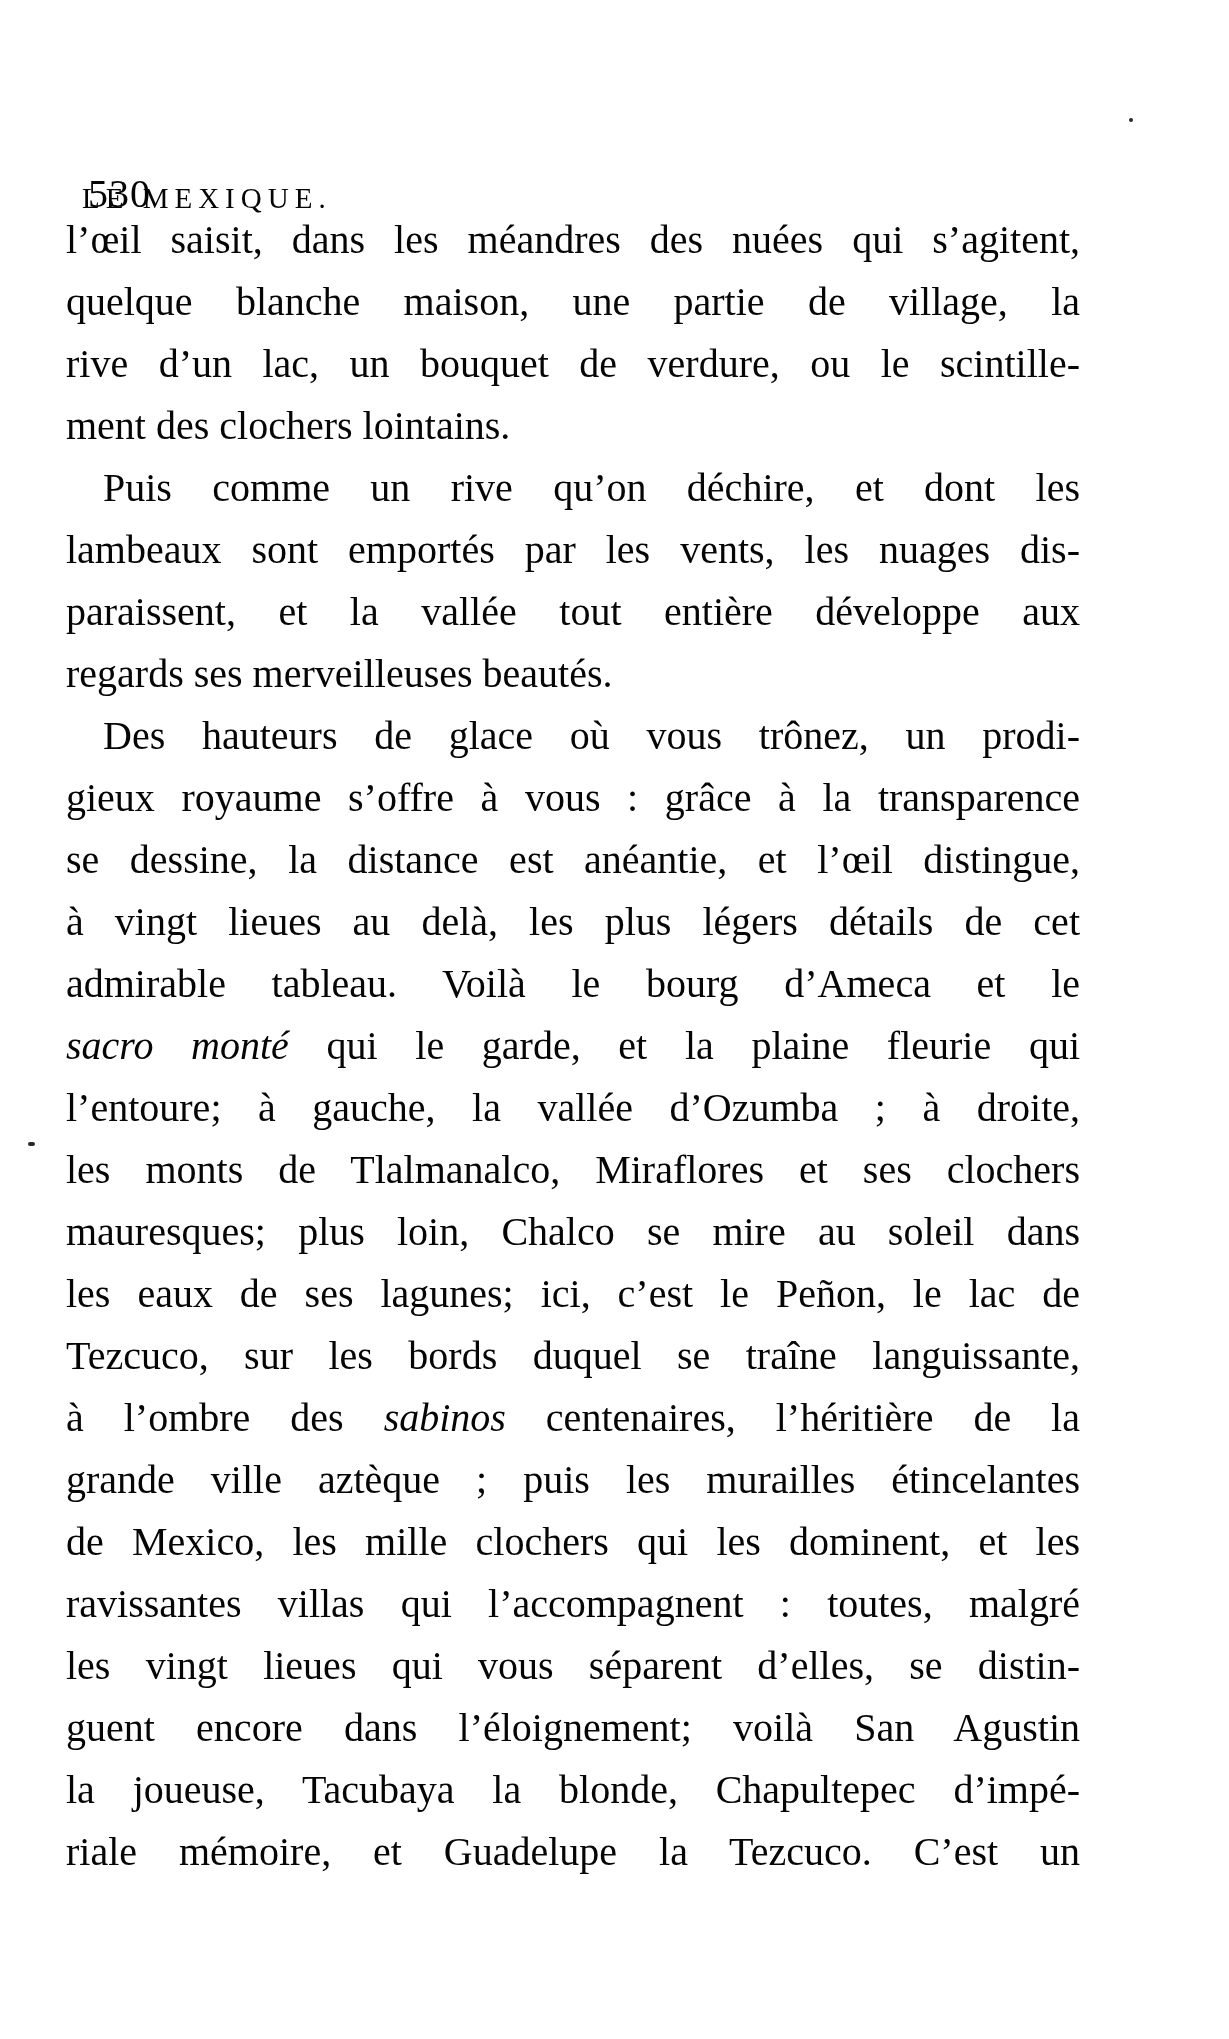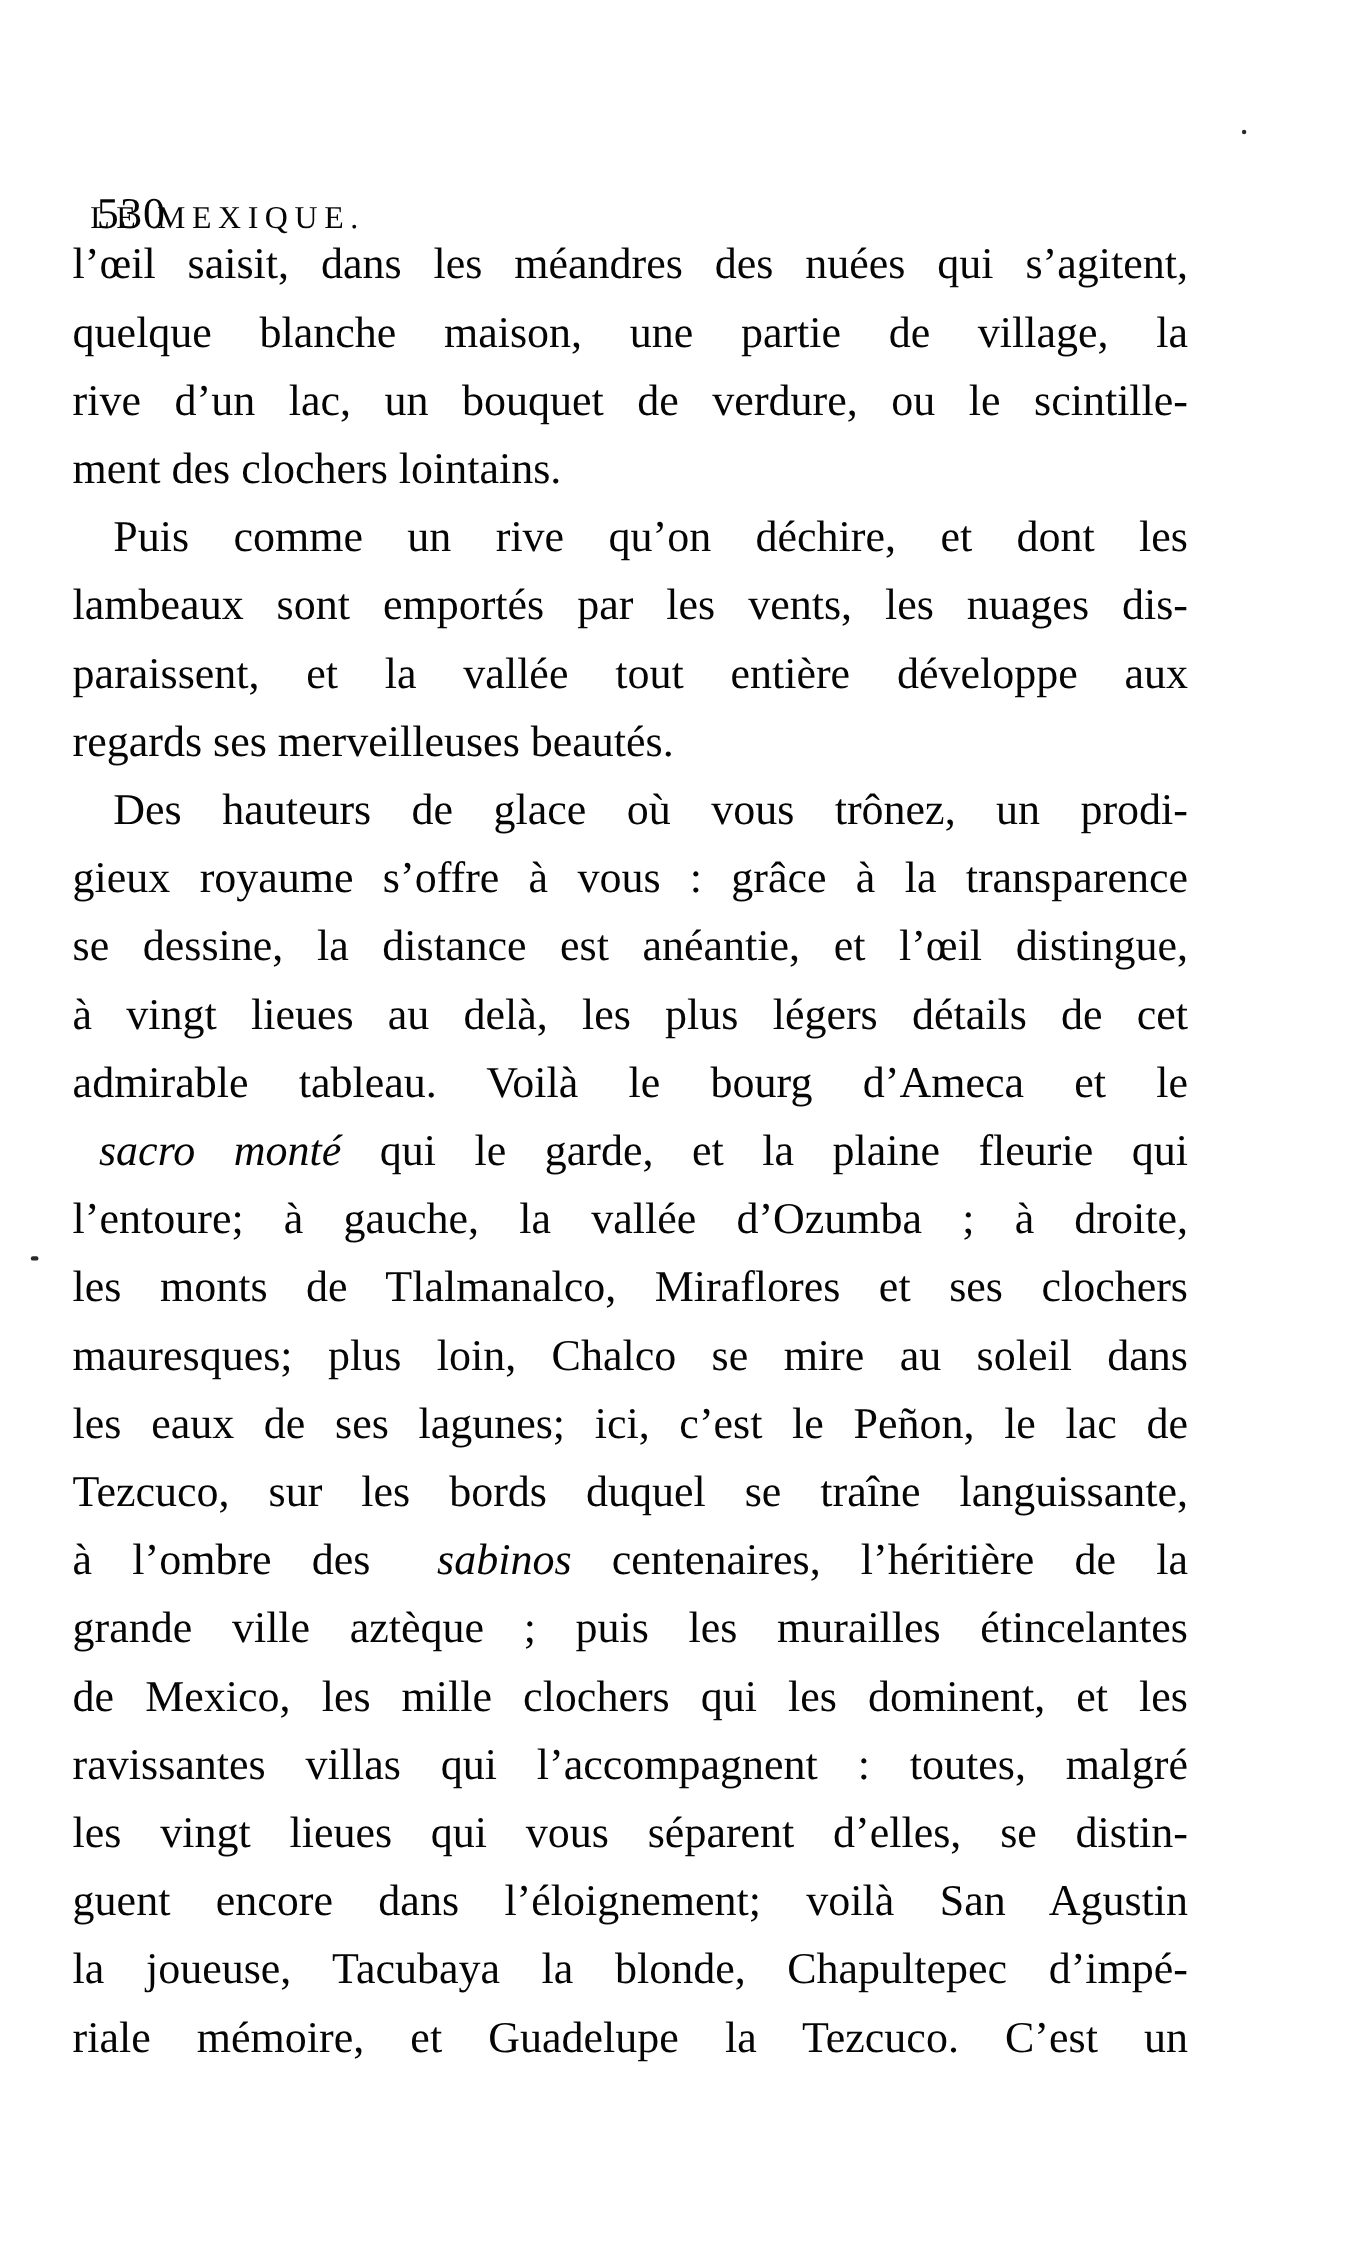--- a/index.html
+++ b/index.html
@@ -30,21 +30,21 @@
   .line {
     height: 62px; line-height: 62px;
     font-size: 40px;
     text-align: justify;
     text-align-last: left;
     text-justify: inter-word;
     white-space: normal;
   }
   .line.just { text-align-last: justify; }
   .line.ind  { text-indent: 37px; }
-  .it { font-style: italic; margin-left: 24px; }
+  .it { font-style: italic; }
 
   .speck { position: absolute; background: #2a2a2a; }
   .speck.s1 { left: 28px;  top: 1142px; width: 7px; height: 4px; border-radius: 2px; }
   .speck.s2 { left: 1129px; top: 118px; width: 4px; height: 4px; border-radius: 2px; }
 </style>
 </head>
 <body>
 
 <div class="page">
 

